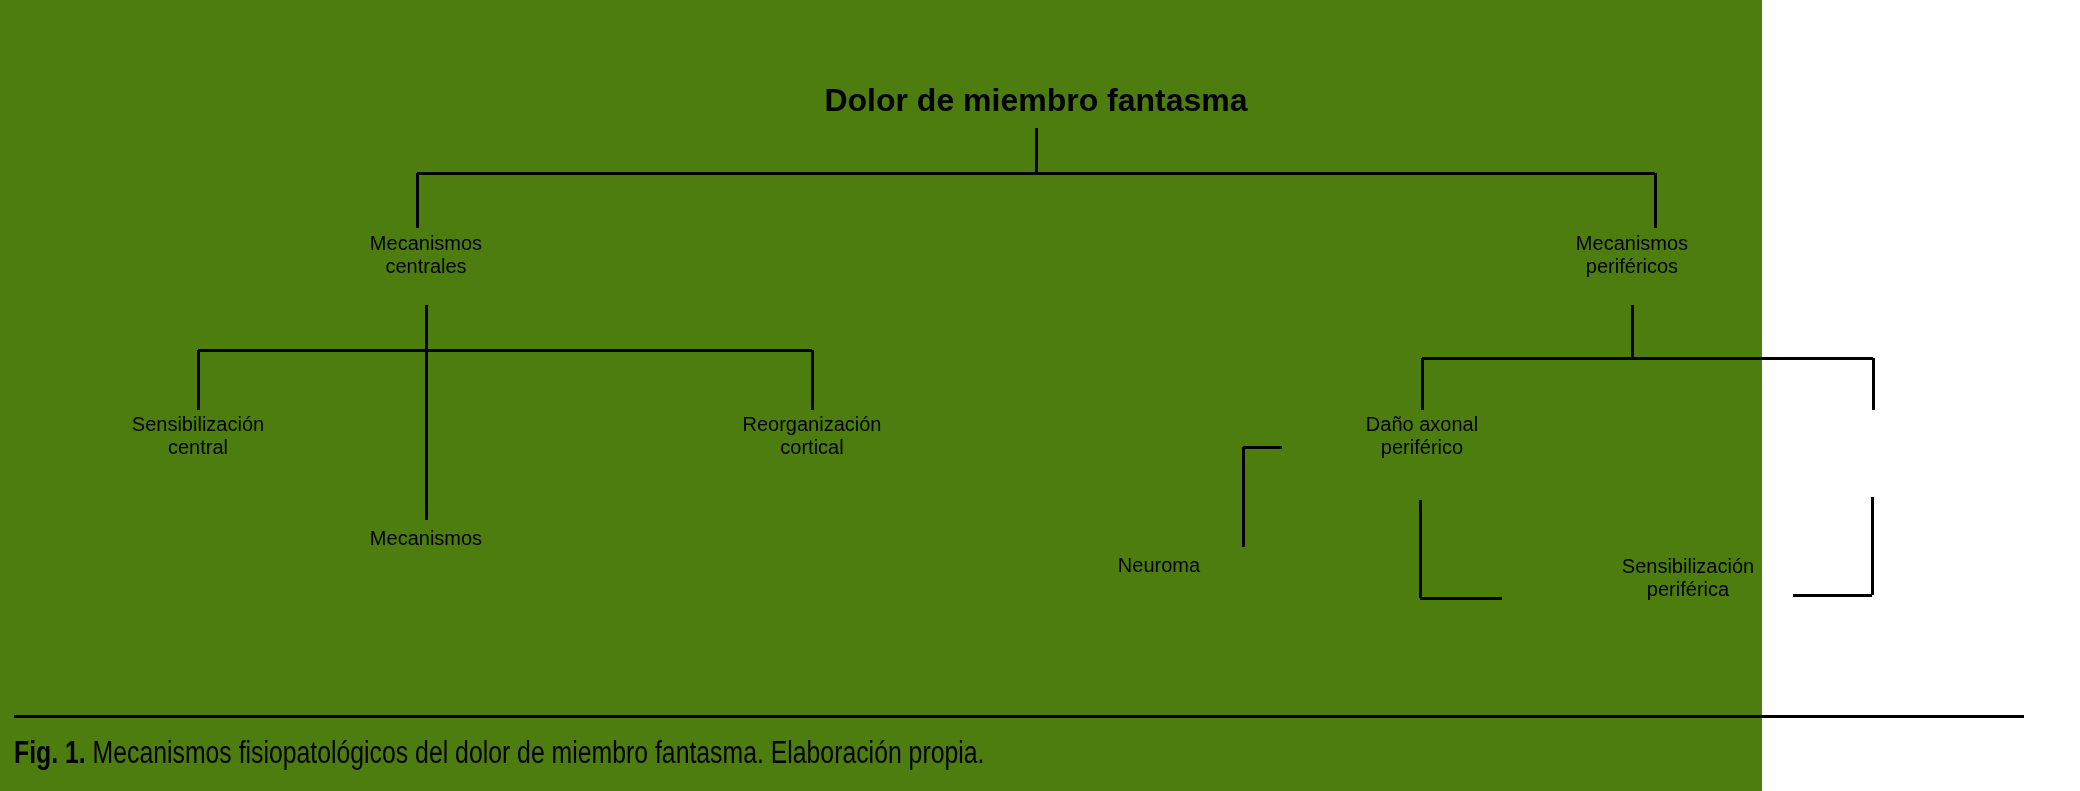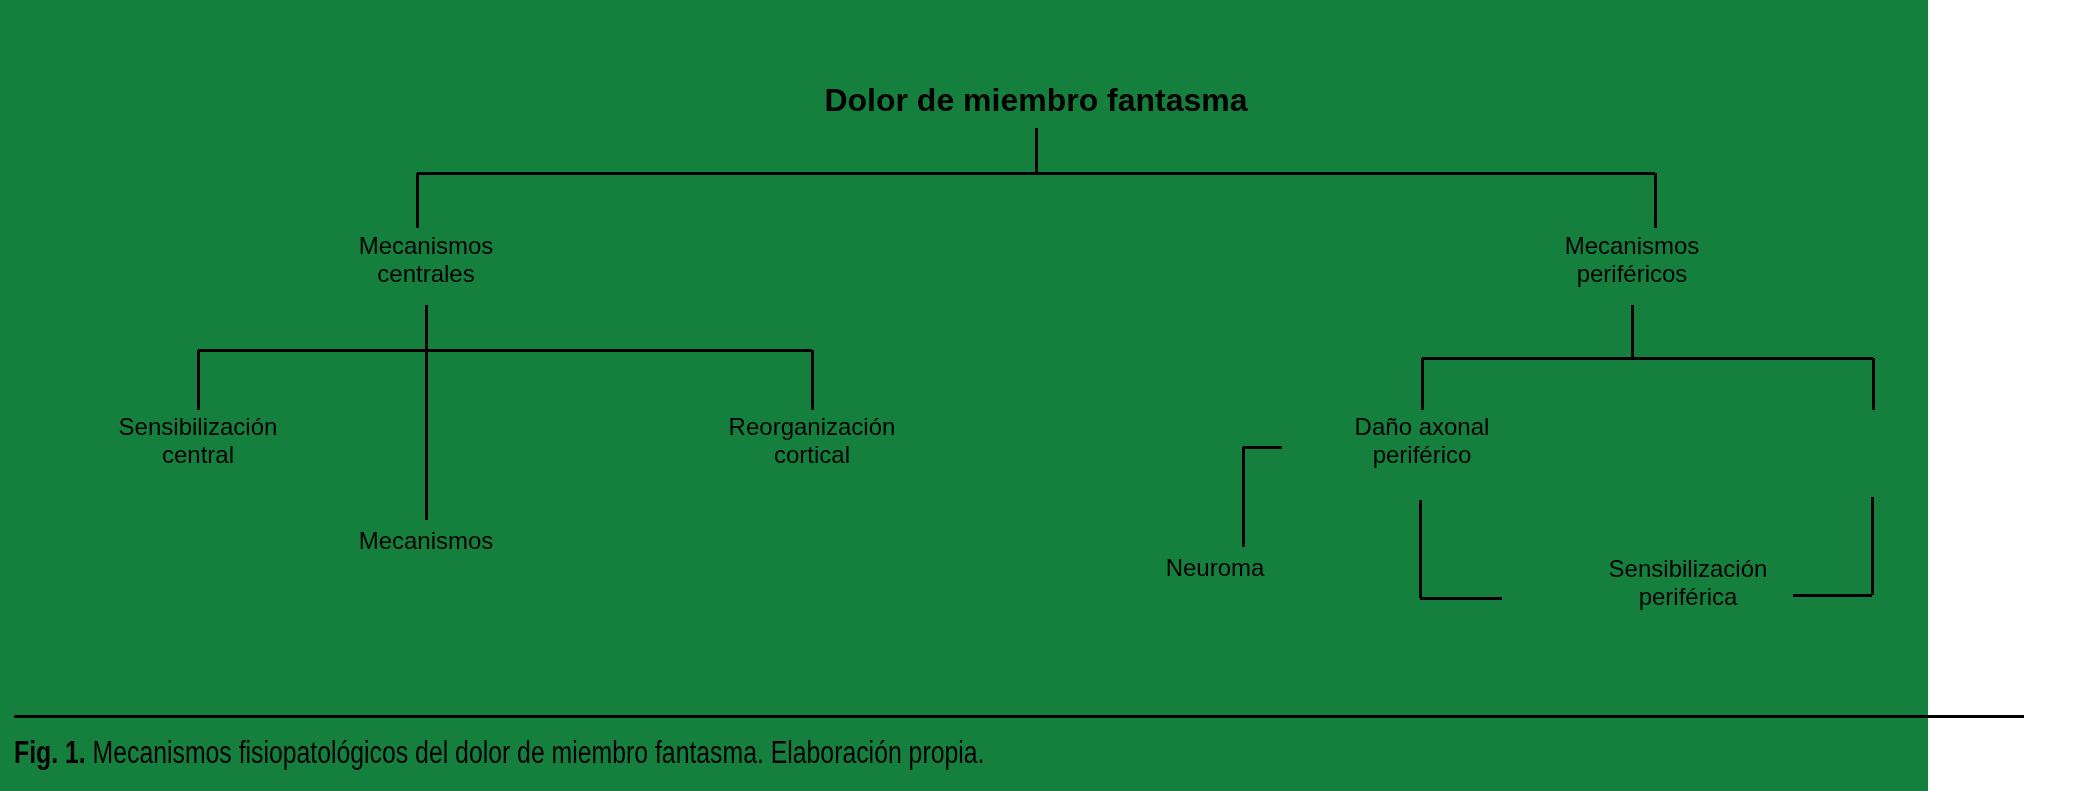--- a/index.html
+++ b/index.html
@@ -9,40 +9,40 @@
   }
   body {
     width: 2080px;
     height: 791px;
     font-family: "Liberation Sans", sans-serif;
     color: #000000;
     overflow: hidden;
   }
   #figure-root {
     position: relative;
-    width: 1928px;
+    width: 1762px;
     height: 791px;
-    background: #15803d;
+    background: #4d7c0f;
     text-decoration: underline;
   }
   #diagram-svg {
     position: absolute;
     left: 0;
     top: 0;
     width: 2080px;
     height: 700px;
     display: block;
   }
   .node {
     position: absolute;
     text-align: center;
     line-height: 1.17;
     white-space: pre-line;
     font-family: "Liberation Sans", sans-serif;
-    font-size: 24px;
+    font-size: 20px;
     color: #000000;
     letter-spacing: 0px;
   }
   .node.root {
     font-weight: bold;
     font-size: 32px;
   }
   .caption-rule {
     position: absolute;
     left: 14px;
@@ -116,21 +116,21 @@
 central</div>
 
   <div class="node" style="left: 226px; top: 527px; width: 400px;">Mecanismos</div>
 
   <div class="node" style="left: 612px; top: 413px; width: 400px;">Reorganización
 cortical</div>
 
   <div class="node" style="left: 1222px; top: 413px; width: 400px;">Daño axonal
 periférico</div>
 
-  <div class="node" style="left: 1045px; top: 554px; width: 340px;">Neuroma</div>
+  <div class="node" style="left: 989px; top: 554px; width: 340px;">Neuroma</div>
 
   <div class="node" style="left: 1488px; top: 555px; width: 400px;">Sensibilización
 periférica</div>
 
 
   <div class="caption-rule"></div>
   <div class="caption"><b>Fig. 1.</b><span> Mecanismos fisiopatológicos del dolor de miembro fantasma. Elaboración propia.</span></div>
 
 </div>
 

